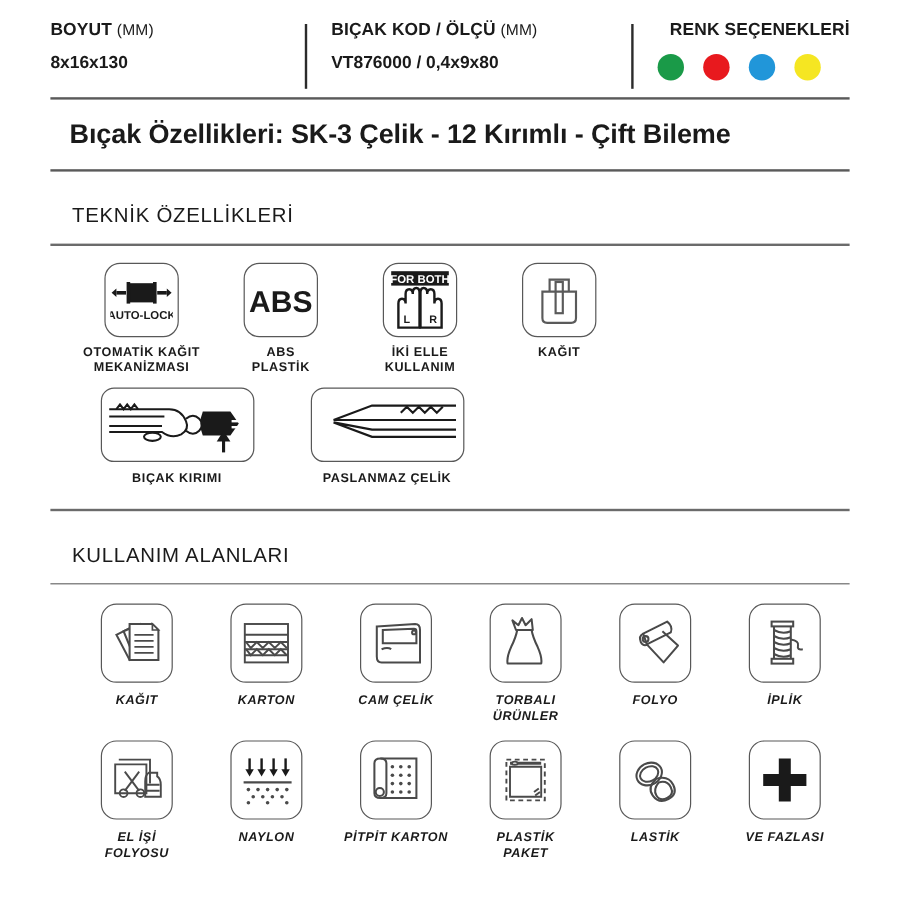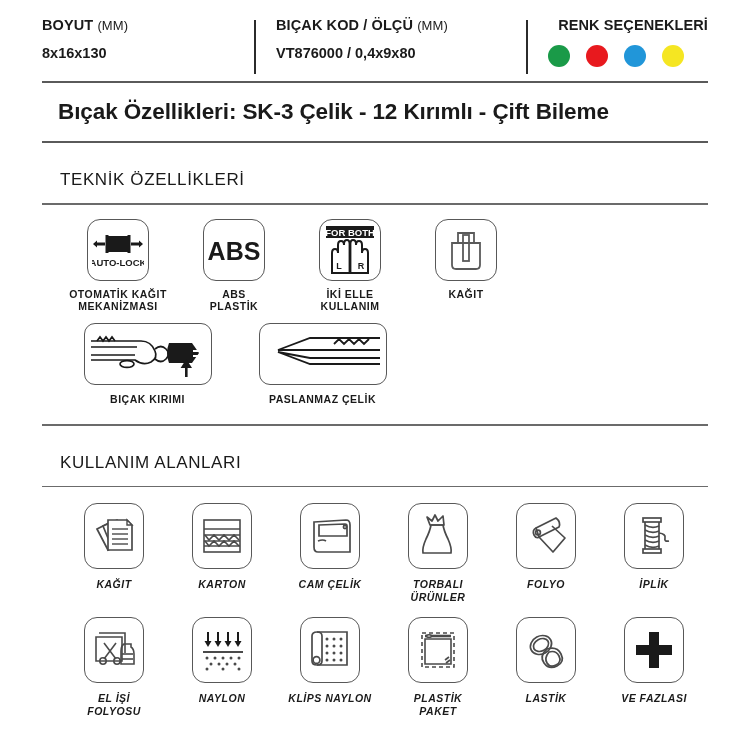--- a/index.html
+++ b/index.html
@@ -468,21 +468,21 @@
               <circle cx="34" cy="19" r="1.5"></circle>
             <circle cx="20" cy="26" r="1.5"></circle>
               <circle cx="27" cy="26" r="1.5"></circle>
               <circle cx="34" cy="26" r="1.5"></circle>
             <circle cx="20" cy="33" r="1.5"></circle>
               <circle cx="27" cy="33" r="1.5"></circle>
               <circle cx="34" cy="33" r="1.5"></circle>
           </g>
         </svg>
       </div>
-      <div class="caption">KLİPS NAYLON</div>
+      <div class="caption">PİTPİT KARTON</div>
     </div>
 
     <div class="cell">
       <div class="ibox tall">
         <svg width="44" height="46" viewBox="0 0 44 46">
           <g fill="none" stroke="#4a4a4a" stroke-width="1.6">
             <path d="M6 6 L38 6 L38 40 L6 40 Z" stroke-dasharray="4 3"></path>
             <path d="M9 12 L35 12 L35 37 L9 37 Z"></path>
             <path d="M9 9 L35 9" stroke-width="2.6"></path>
             <ellipse cx="13" cy="9" rx="2.4" ry="1.3" fill="#fff"></ellipse>

